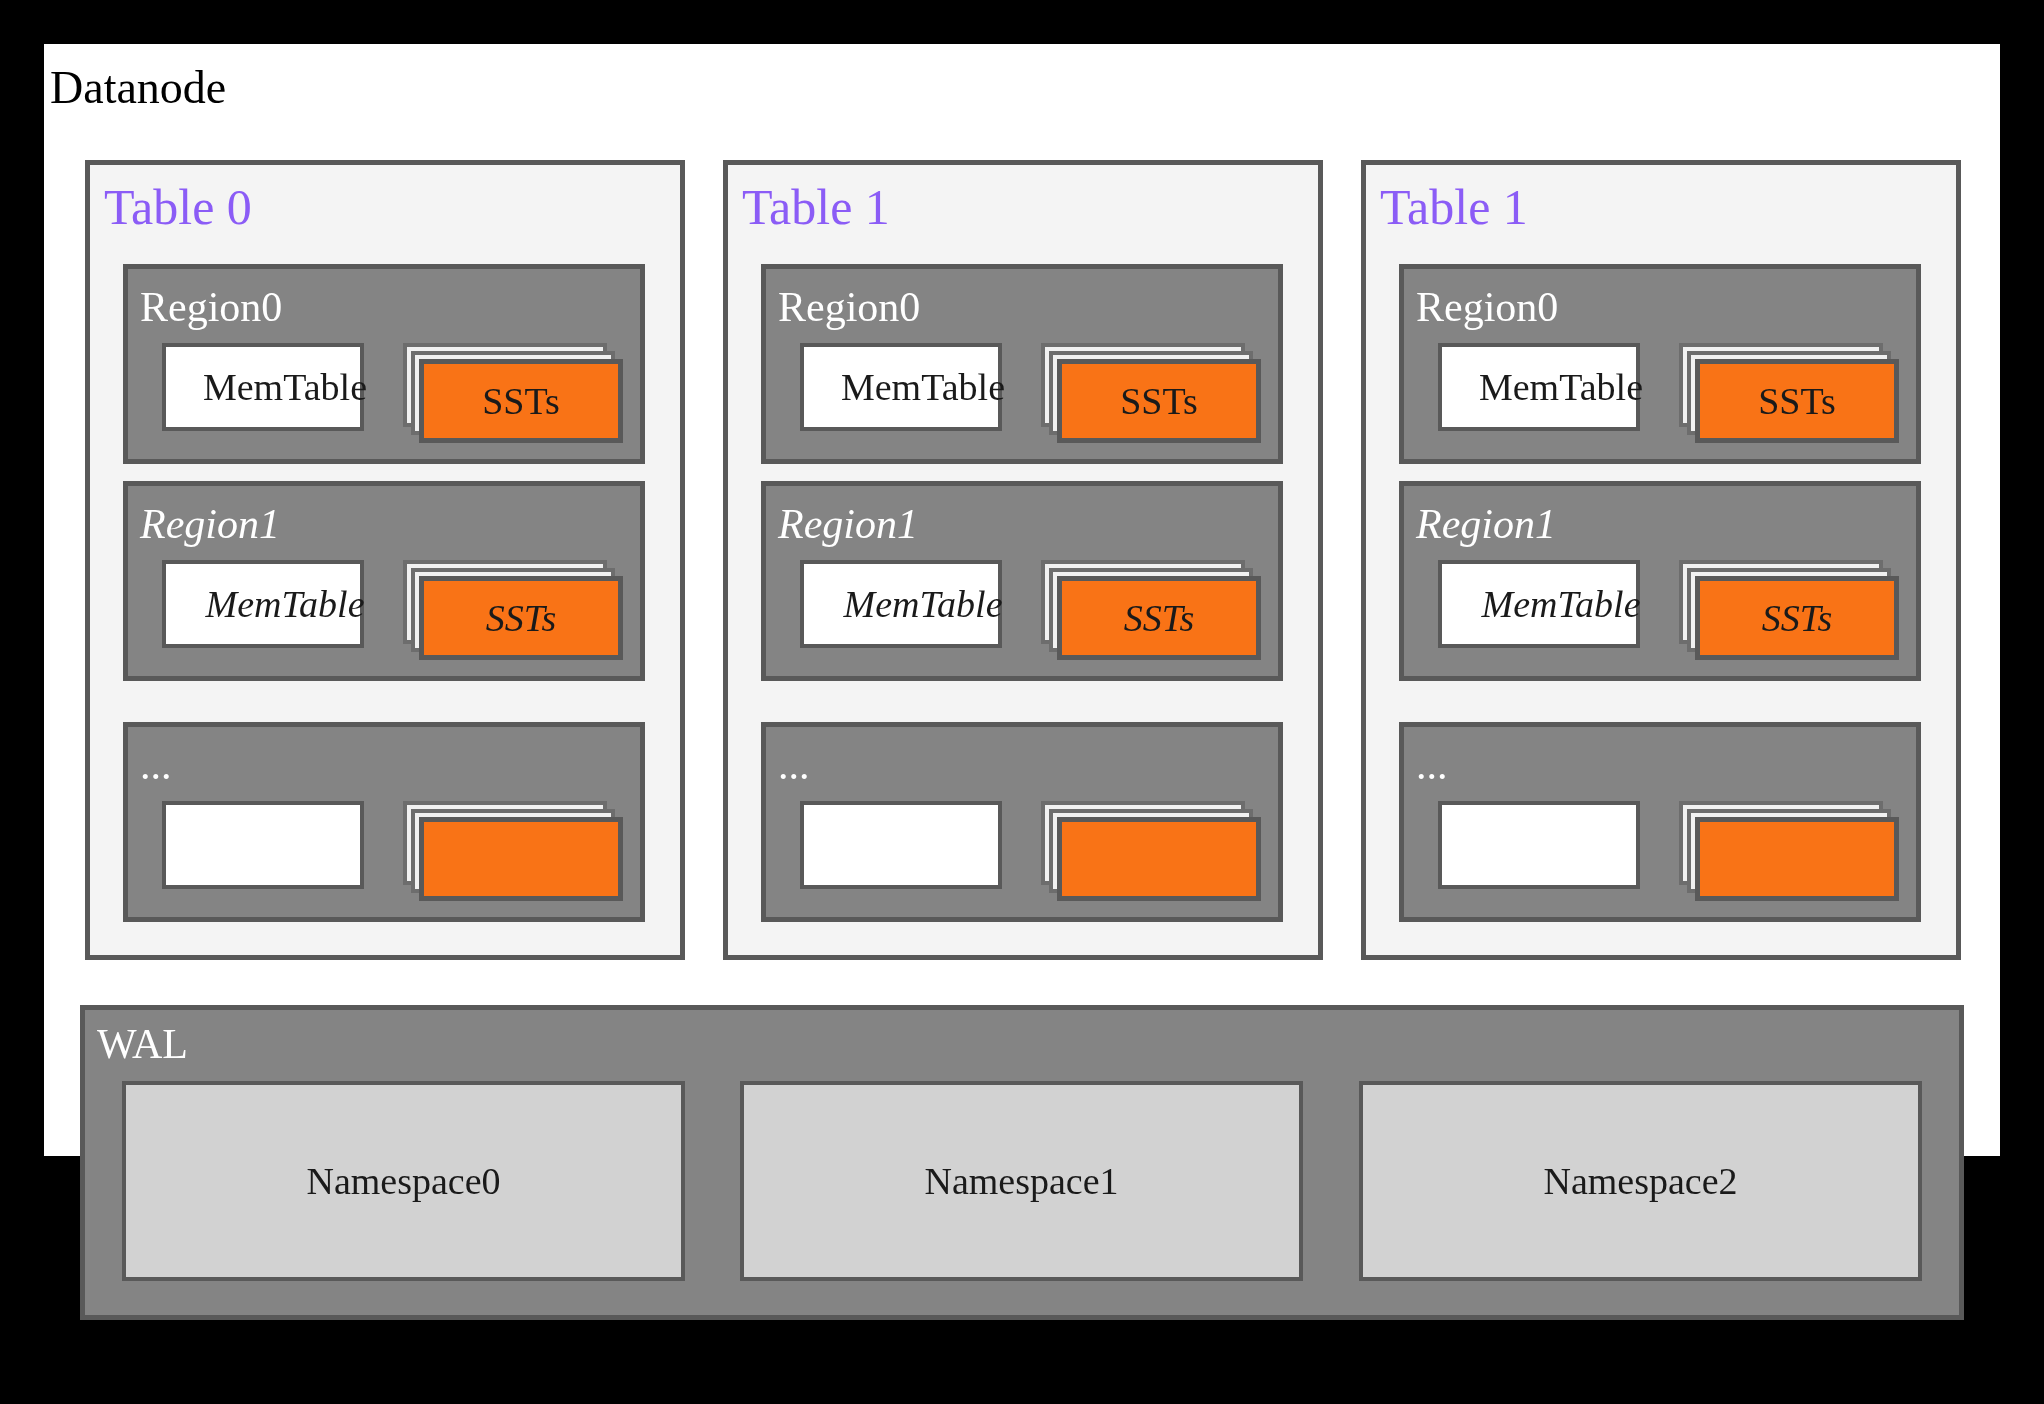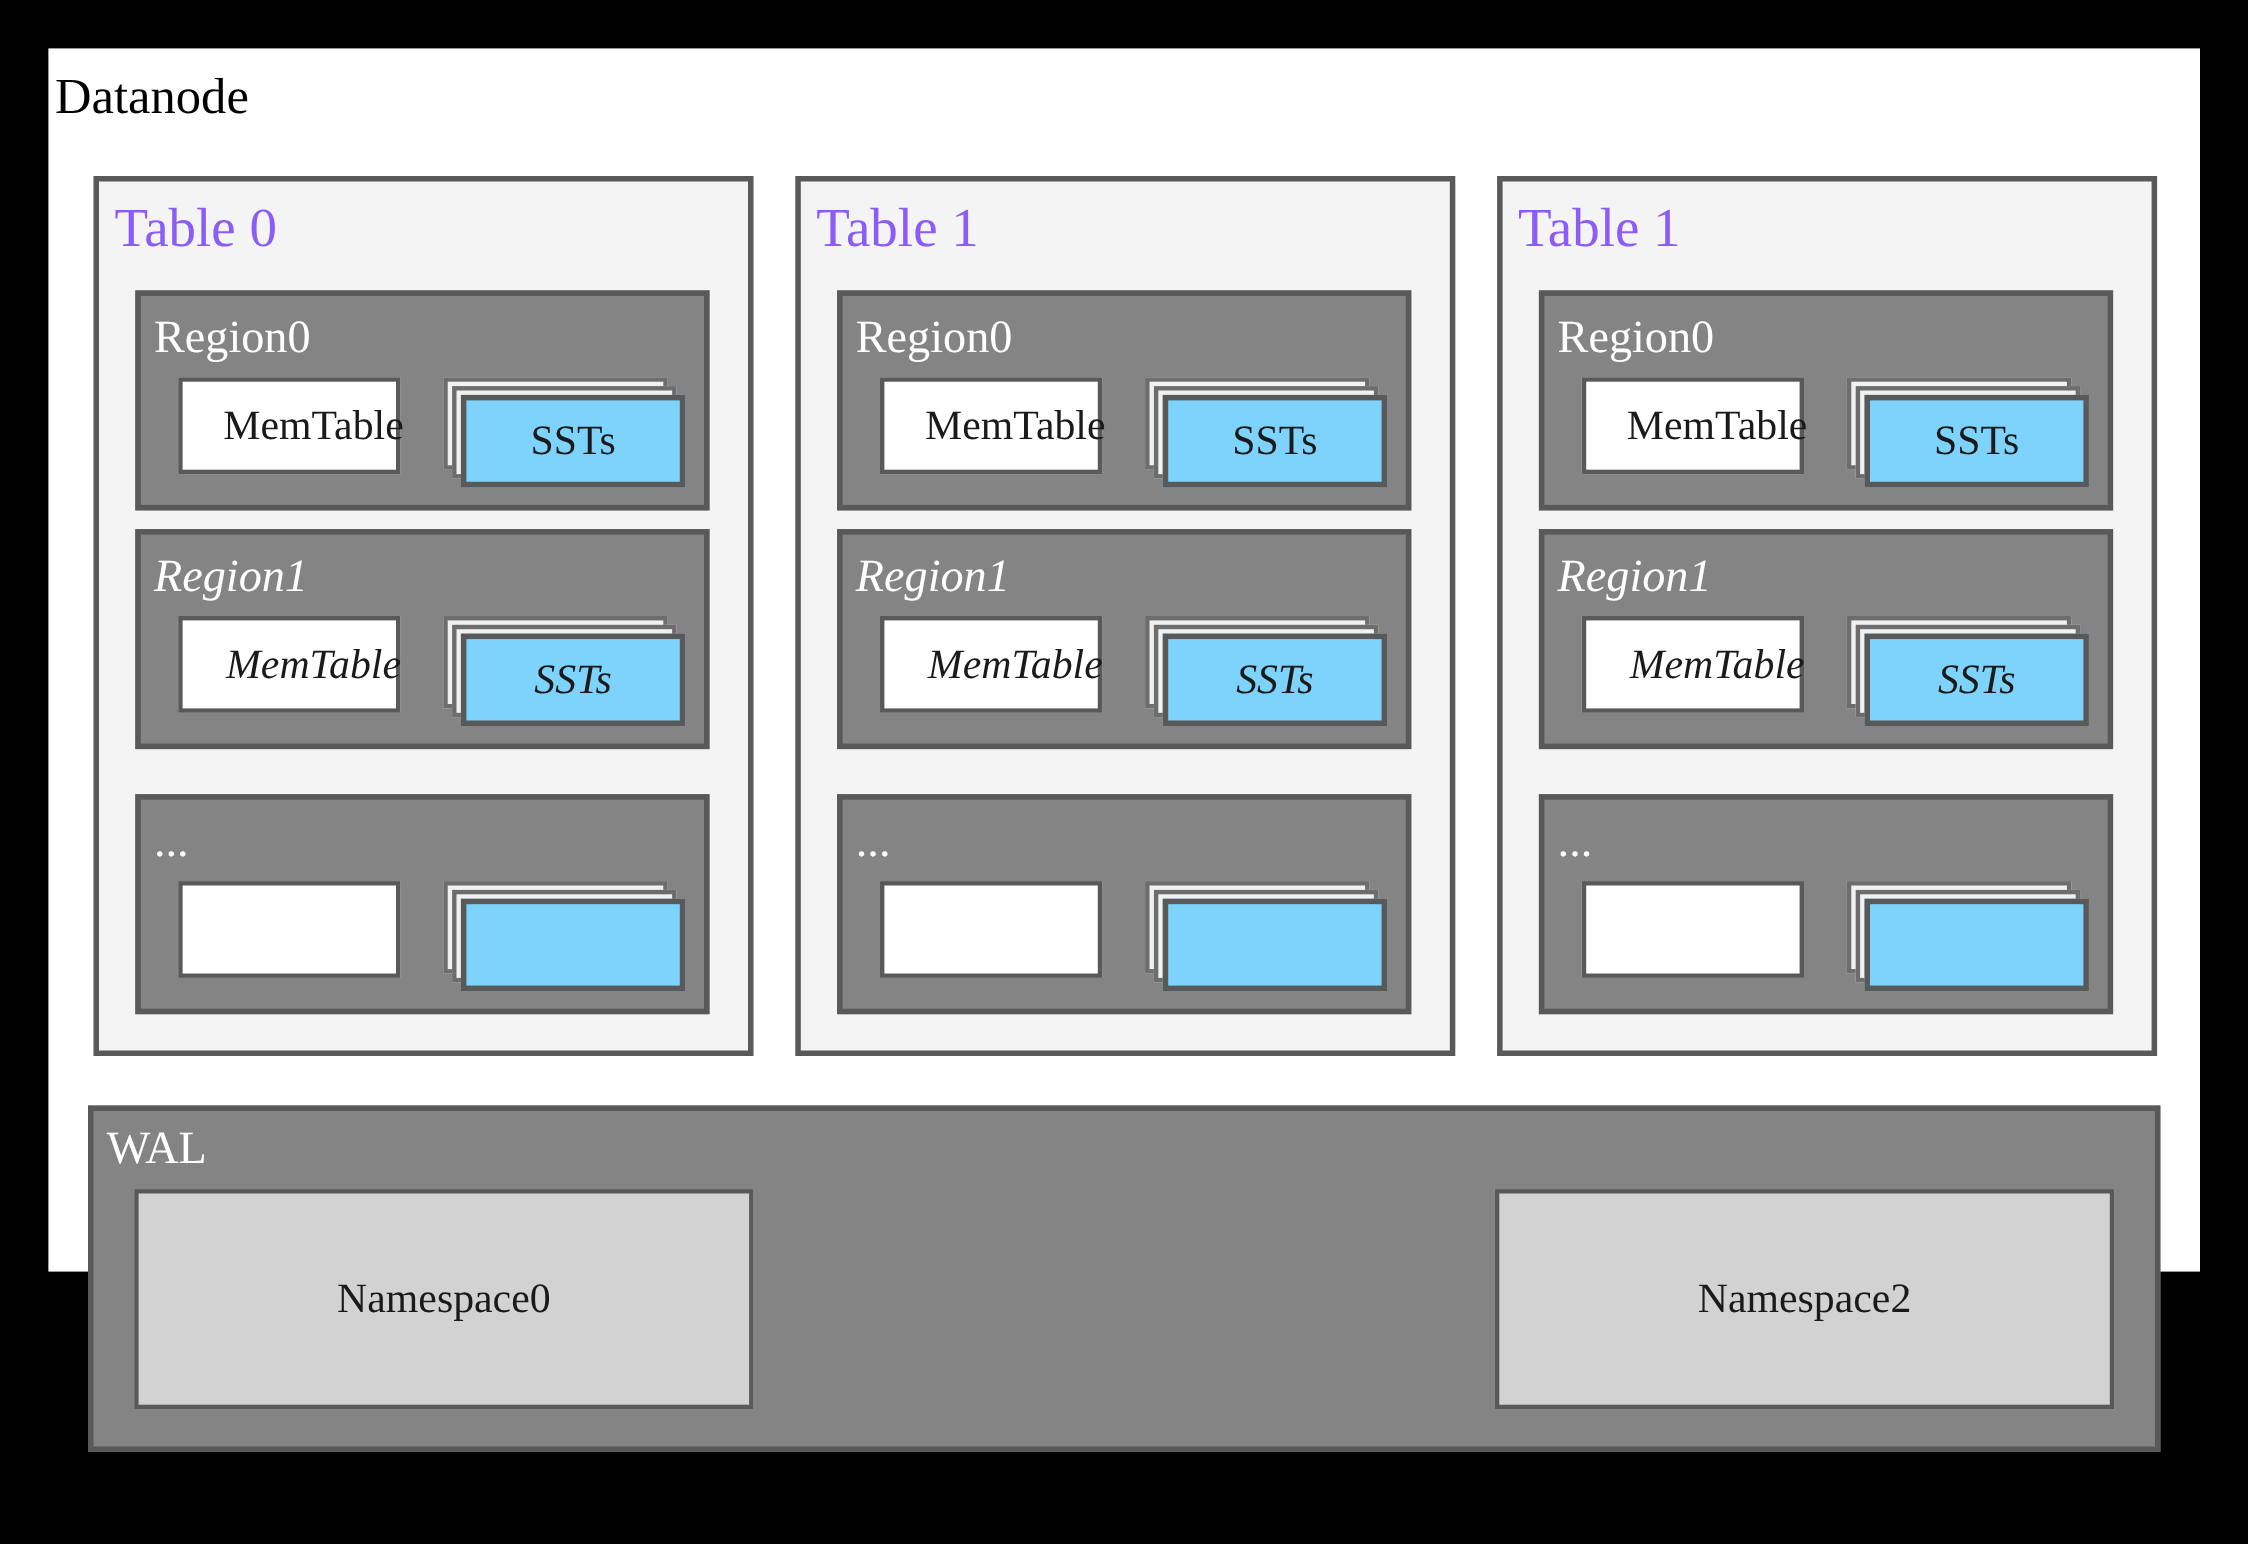--- a/index.html
+++ b/index.html
@@ -77,21 +77,21 @@
   .layer.back{
     left:0;top:0;
     background:#f1f1f1;border:4px solid #6d6d6d;
   }
   .layer.mid{
     left:8px;top:8px;
     background:#f1f1f1;border:4px solid #6d6d6d;
   }
   .layer.front{
     left:16px;top:16px;
-    background:#7dd3fc;border:5px solid #595959;
+    background:#f97316;border:5px solid #595959;
     display:flex;align-items:center;justify-content:center;
   }
   .layer.front span{
     font-size:38px;color:#1a1a1a;white-space:nowrap;
   }
   
   .wal{
     position:absolute;left:36px;top:961px;
     width:1884px;height:315px;
     background:#848484;
@@ -251,17 +251,20 @@
         </div>
       </div>
     </div>
   </div>
 
   <div class="wal">
     <div class="wal-label">WAL</div>
     <div class="namespace n0">
       <span>Namespace0</span>
     </div>
+    <div class="namespace n1">
+      <span>Namespace1</span>
+    </div>
     <div class="namespace n2">
       <span>Namespace2</span>
     </div>
   </div>
 </div>
 
 </body></html>

